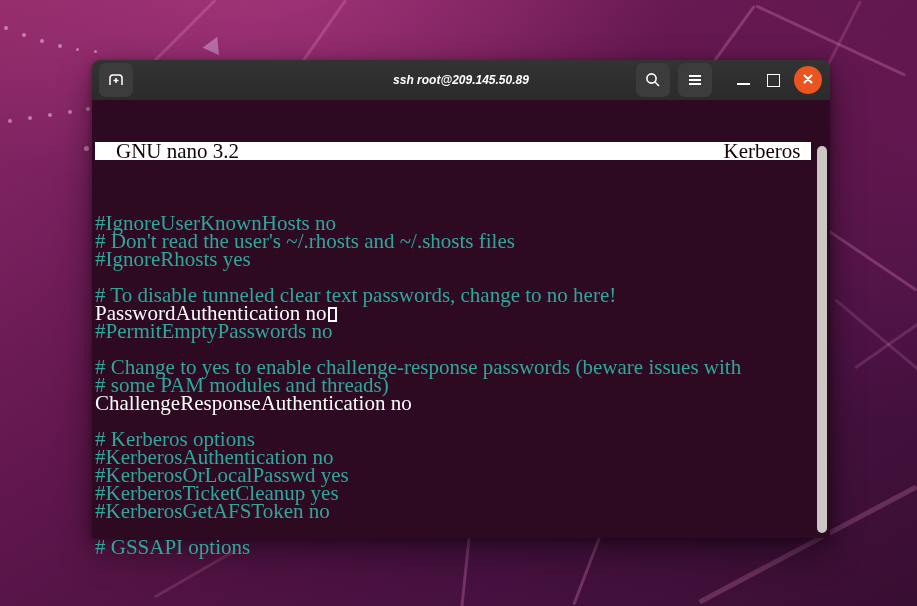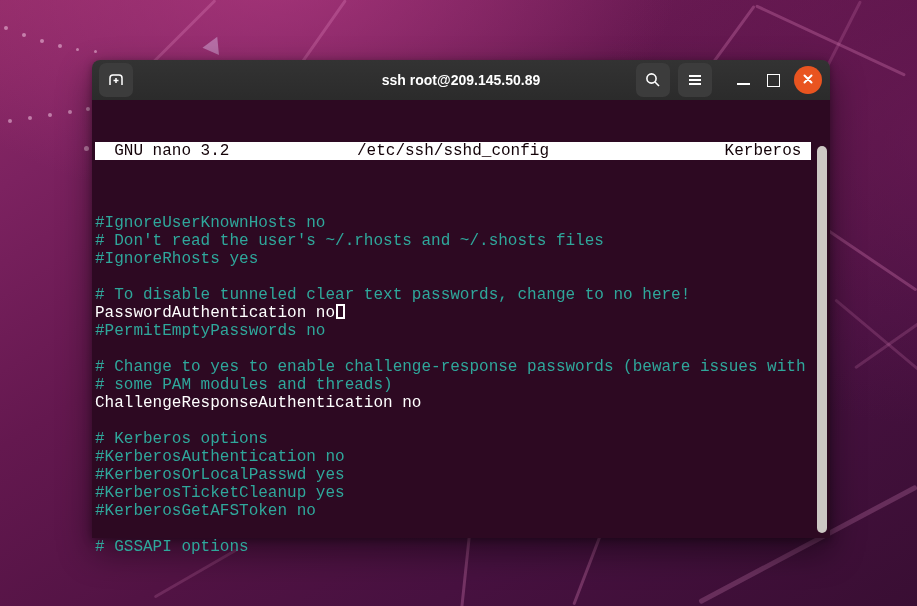--- a/index.html
+++ b/index.html
@@ -34,21 +34,21 @@
   }
   .titlebar{
     position:absolute;left:0;top:0;right:0;height:40px;
     background:linear-gradient(#333333,#2b2b2b);
     border-bottom:1px solid #1e1e1e;
     border-radius:8px 8px 0 0;
     display:flex;align-items:center;
   }
   .win-title{
     position:absolute;left:50%;top:50%;transform:translate(-50%,-50%);
-    color:#ffffff;font-weight:bold;font-size:14px;white-space:nowrap;
+    color:#ffffff;font-weight:bold;font-size:12px;white-space:nowrap;font-style:italic;
   }
   .tb-btn{
     width:34px;height:34px;border-radius:7px;background:#3c3c3c;
     border:none;display:flex;align-items:center;justify-content:center;
     padding:0;cursor:default;
   }
   .tb-btn svg{display:block;}
   .newtab-btn{margin-left:7px;}
   .right-group{position:absolute;right:8px;top:3px;display:flex;align-items:center;height:34px;}
   .search-btn{margin-right:8px;}
@@ -56,22 +56,22 @@
   .plain-btn{width:30px;height:34px;background:transparent;border:none;display:flex;align-items:center;justify-content:center;padding:0;}
   .min-glyph{width:13px;height:2px;background:#fff;margin-top:8px;}
   .max-glyph{width:11px;height:11px;border:1.5px solid #fff;}
   .close-btn{
     width:28px;height:28px;border-radius:50%;border:none;padding:0;
     display:flex;align-items:center;justify-content:center;margin-left:6px;
   }
   
   .terminal{
     position:absolute;left:0;top:40px;right:0;bottom:0;
-    font-family:Liberation Mono, monospace;
-    font-size:16px;line-height:18px;
+    font-family:Liberation Serif, serif;
+    font-size:21px;line-height:18px;
   }
   .screen{position:absolute;left:3px;top:6px;right:19px;bottom:0;white-space:pre;}
   .nano-header{position:relative;height:18px;color:#140309;}
   .nh-left{position:absolute;left:2ch;top:0;}
   .nh-center{position:absolute;left:50%;transform:translateX(-50%);top:0;}
   .nh-right{position:absolute;right:1ch;top:0;}
   .line{height:18px;white-space:pre;}
   .cursor{
     display:inline-block;width:9px;height:15px;border:2px solid #ffffff;
     box-sizing:border-box;vertical-align:-2px;margin-left:1px;
@@ -161,21 +161,20 @@
           </svg>
         </span>
       </button>
     </div>
   </div>
 
   <div class="terminal" id="terminal" style="background: rgb(45, 9, 34);">
     <div class="screen">
       <div class="nano-header" id="nano-header" style="background: rgb(255, 255, 255); color: rgb(20, 3, 9);">
         <span class="nh-left">GNU nano 3.2</span>
-        <span class="nh-center">/etc/ssh/sshd_config</span>
         <span class="nh-right">Kerberos</span>
       </div>
       <div id="editor-lines"><div class="line blank" style="color: rgb(255, 255, 255);">&nbsp;</div><div class="line comment" style="color: rgb(47, 167, 155);">#IgnoreUserKnownHosts no</div><div class="line comment" style="color: rgb(47, 167, 155);"># Don't read the user's ~/.rhosts and ~/.shosts files</div><div class="line comment" style="color: rgb(47, 167, 155);">#IgnoreRhosts yes</div><div class="line blank" style="color: rgb(255, 255, 255);">&nbsp;</div><div class="line comment" style="color: rgb(47, 167, 155);"># To disable tunneled clear text passwords, change to no here!</div><div class="line plain" style="color: rgb(255, 255, 255);">PasswordAuthentication no<span class="cursor"></span></div><div class="line comment" style="color: rgb(47, 167, 155);">#PermitEmptyPasswords no</div><div class="line blank" style="color: rgb(255, 255, 255);">&nbsp;</div><div class="line comment" style="color: rgb(47, 167, 155);"># Change to yes to enable challenge-response passwords (beware issues with</div><div class="line comment" style="color: rgb(47, 167, 155);"># some PAM modules and threads)</div><div class="line plain" style="color: rgb(255, 255, 255);">ChallengeResponseAuthentication no</div><div class="line blank" style="color: rgb(255, 255, 255);">&nbsp;</div><div class="line comment" style="color: rgb(47, 167, 155);"># Kerberos options</div><div class="line comment" style="color: rgb(47, 167, 155);">#KerberosAuthentication no</div><div class="line comment" style="color: rgb(47, 167, 155);">#KerberosOrLocalPasswd yes</div><div class="line comment" style="color: rgb(47, 167, 155);">#KerberosTicketCleanup yes</div><div class="line comment" style="color: rgb(47, 167, 155);">#KerberosGetAFSToken no</div><div class="line blank" style="color: rgb(255, 255, 255);">&nbsp;</div><div class="line comment" style="color: rgb(47, 167, 155);"># GSSAPI options</div><div class="line blank" style="color: rgb(255, 255, 255);">&nbsp;</div></div>
       
     </div>
     <div class="scrollbar">
       <div class="scroll-thumb"></div>
     </div>
   </div>
 </div>

